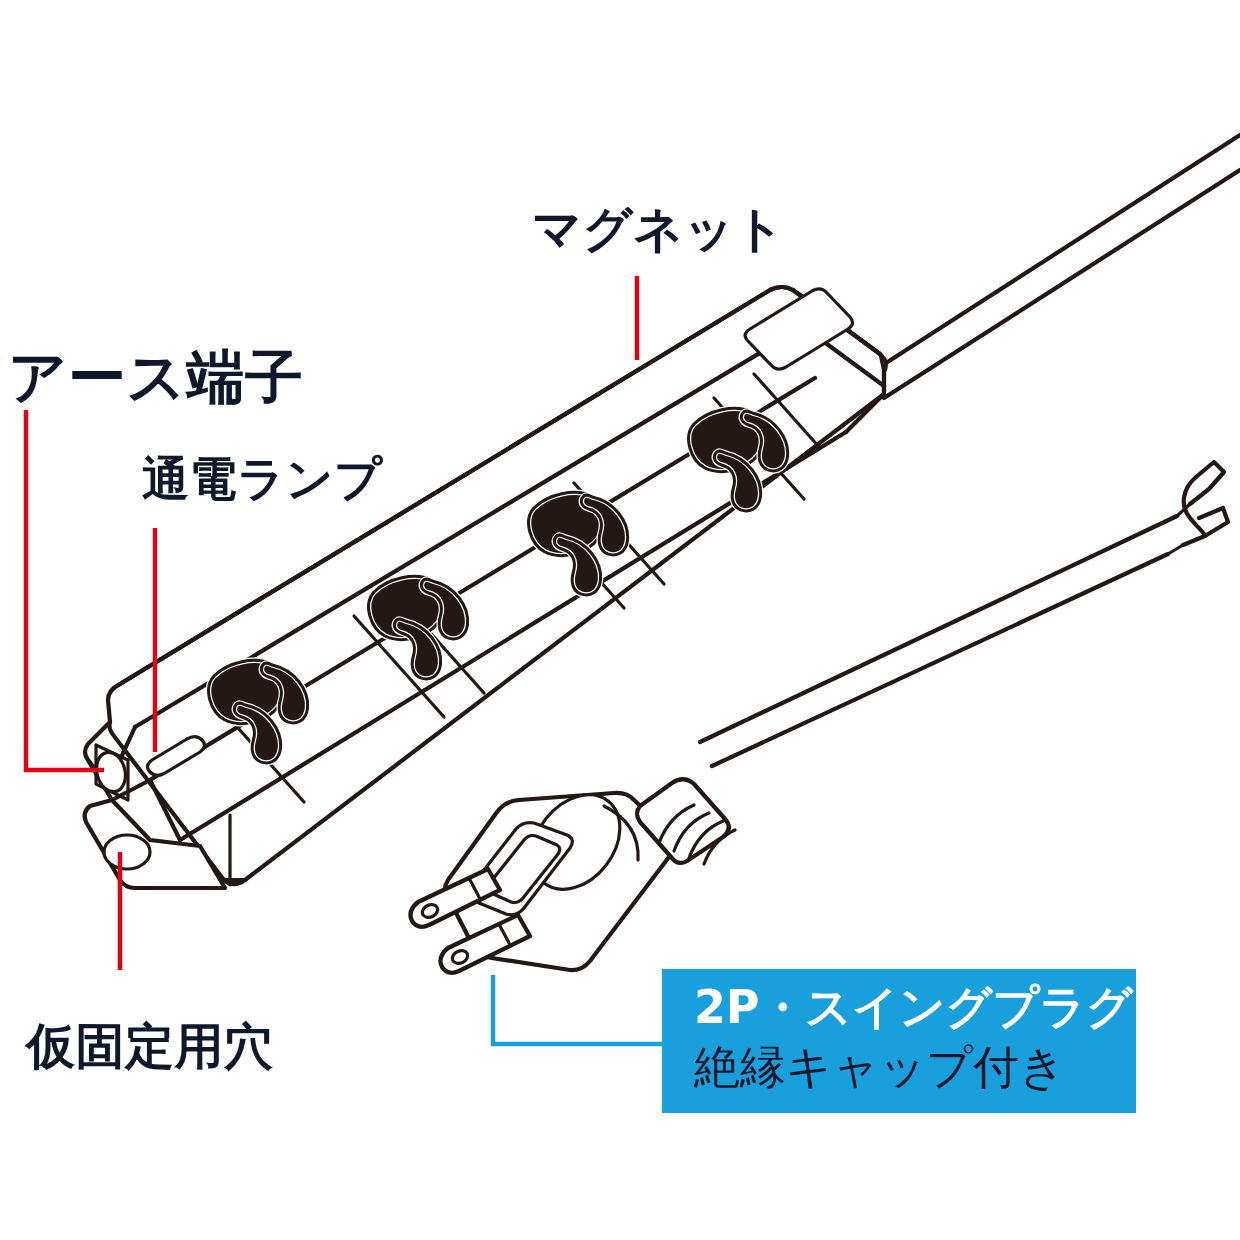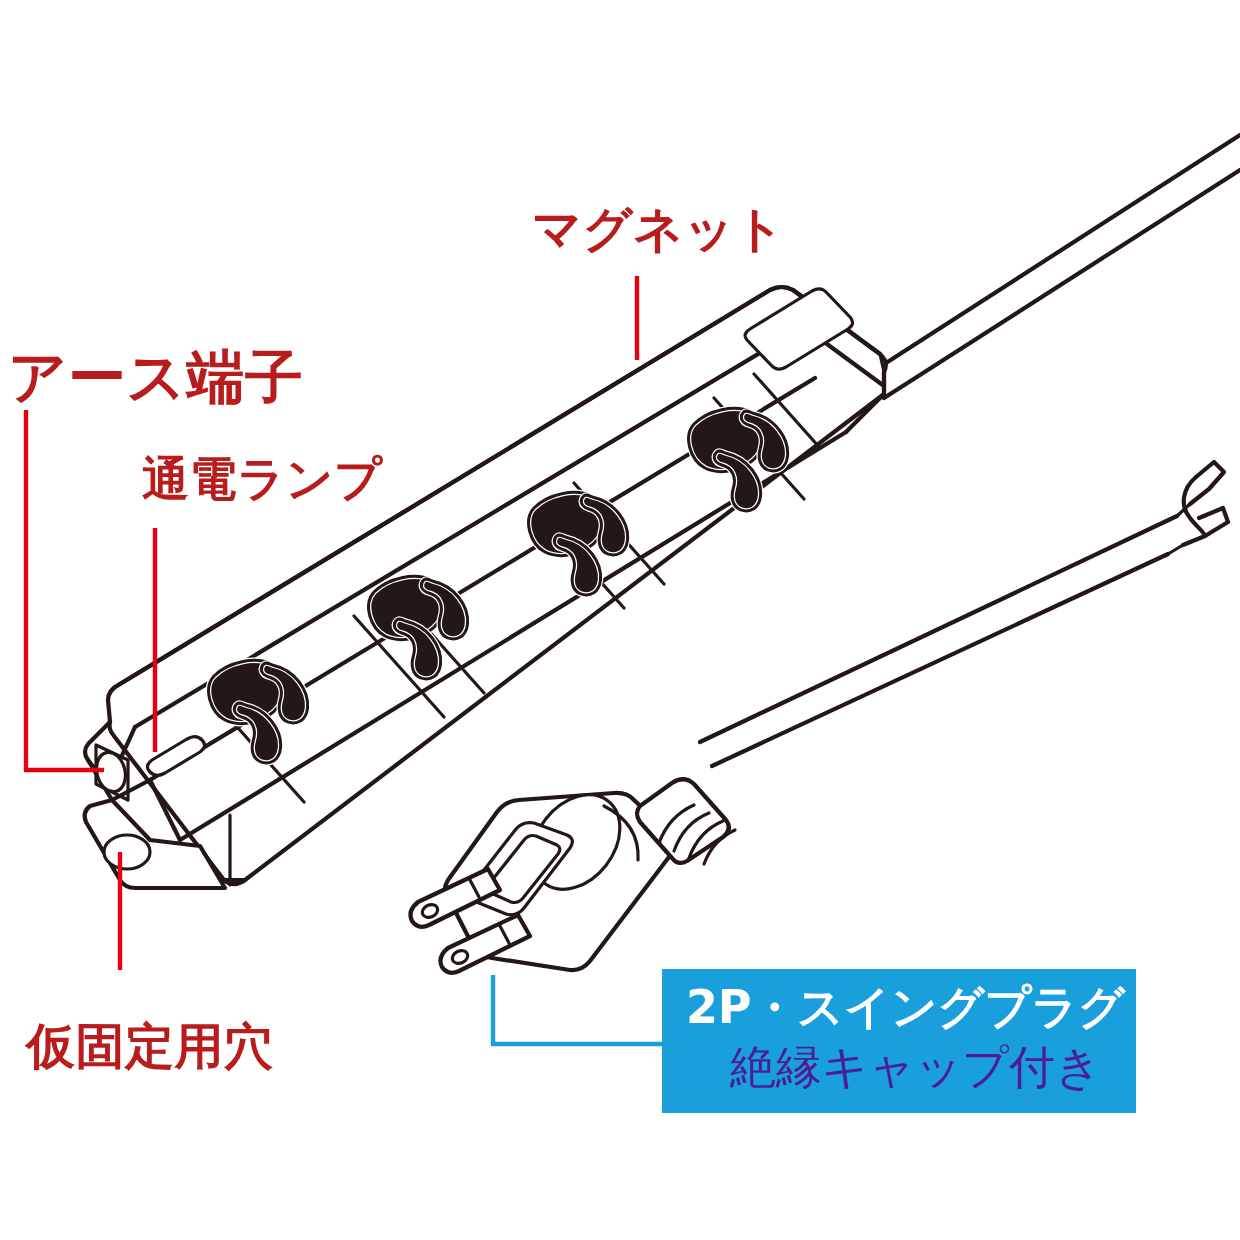--- a/index.html
+++ b/index.html
@@ -20,63 +20,62 @@
   }
   #art {
     position: absolute;
     inset: 0;
     width: 1240px;
     height: 1240px;
   }
   
   .label {
     position: absolute;
-    color: #b91c1c;
+    color: #0f172a;
     font-weight: 700;
     letter-spacing: 0.01em;
     white-space: nowrap;
     line-height: 1.0;
     font-family: "DejaVu Sans", "Liberation Sans", sans-serif;
   }
   #label-earth    { left: 8px;   top: 348px;  font-size: 58px; }
   #label-lamp     { left: 110px; top: 455px;  font-size: 47px; margin-left: 32px; }
   #label-magnet   { left: 532px; top: 205px;  font-size: 49px; }
   #label-hole     { left: 26px;  top: 990px;  font-size: 49px; margin-top: 32px; }
 
   
   #blue-box {
     position: absolute;
     left: 662px;
     top: 969px;
     width: 474px;
     height: 144px;
     background: #19a0dc;
     box-sizing: border-box;
-    padding: 9px 0 0 24px;
+    padding: 9px 0 0 32px;
   }
   #blue-box .bl1 {
     display: block;
     color: #ffffff;
     font-size: 46px;
     font-weight: 700;
     line-height: 1.30;
     white-space: nowrap;
     letter-spacing: -0.005em;
     font-family: "DejaVu Sans", "Liberation Sans", sans-serif;
   }
   #blue-box .bl2 {
     display: block;
-    color: #4c1d95;
+    color: #0f172a;
     font-size: 46px;
     font-weight: 400;
     line-height: 1.28;
     white-space: nowrap;
     letter-spacing: -0.005em;
     font-family: "DejaVu Sans", "Liberation Sans", sans-serif;
-    margin-left: 44px;
   }
 </style>
 </head>
 <body>
 
 <div id="stage">
 
   <svg id="art" viewBox="0 0 1240 1240" xmlns="http://www.w3.org/2000/svg">
 
     <defs>

